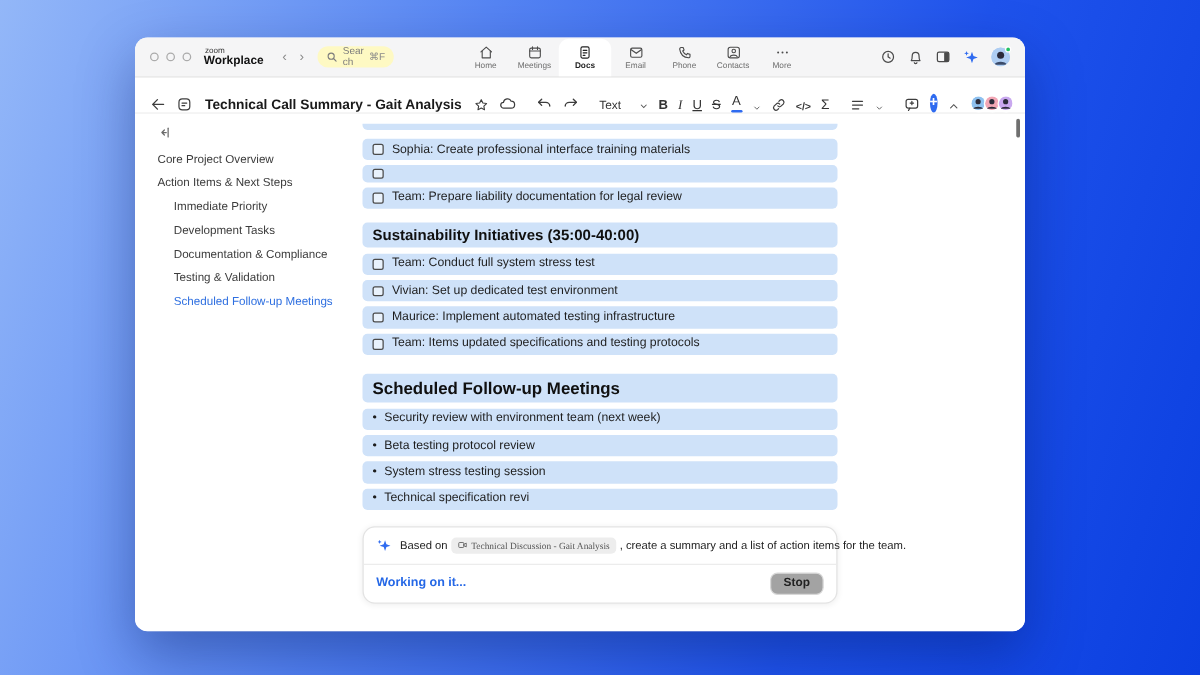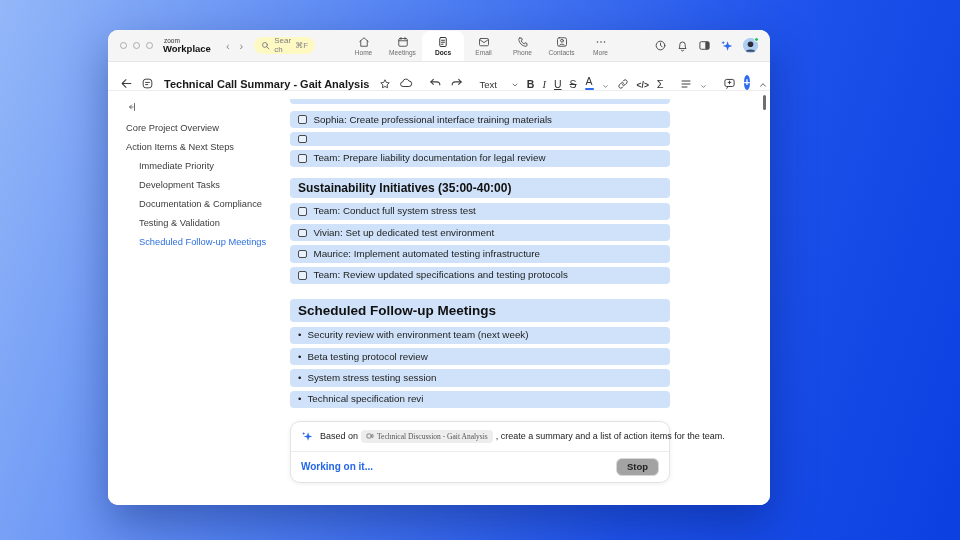--- a/index.html
+++ b/index.html
@@ -1,18 +1,18 @@
 <!DOCTYPE html>
 <html><head>
 <meta charset="utf-8">
 <style>
   * { margin:0; padding:0; box-sizing:border-box; }
   html,body { width:960px; height:540px; overflow:hidden; font-family:"Liberation Sans", sans-serif; }
   .bg { width:960px; height:540px; background:linear-gradient(108deg,#93b7f8 0%,#5584f3 35%,#1f53ec 70%,#0b3fe0 100%); position:relative; }
-  .window { position:absolute; left:108px; top:30px; width:662px; height:475px; background:#fff; border-radius:10px; box-shadow:0 18px 45px rgba(0,20,90,.38); overflow:hidden; display:flex; flex-direction:column; }
+  .window { position:absolute; left:108px; top:30px; width:712px; height:475px; background:#fff; border-radius:10px; box-shadow:0 18px 45px rgba(0,20,90,.38); overflow:hidden; display:flex; flex-direction:column; }
 
   
   .topbar { height:32px; background:#f5f5f6; border-bottom:1px solid #e6e6e6; display:flex; align-items:center; padding:0 12px; position:relative; flex:0 0 32px; }
   .traffic { display:flex; gap:6px; margin-right:10px; }
   .traffic span { width:7px; height:7px; border:1px solid #ababab; border-radius:50%; display:block; }
   .logo { line-height:1; margin-right:10px; }
   .logo .lt { font-size:6.5px; color:#333; display:block; margin-left:1px; }
   .logo .lb { font-size:9.5px; font-weight:700; color:#111; display:block; }
   .navchev { color:#8a8a8a; font-size:11px; margin:0 5px; cursor:default; }
   .search { background:#fef9c3; border-radius:9px; height:17px; display:flex; align-items:center; padding:0 7px; margin-left:6px; color:#7c7c7c; }
@@ -366,21 +366,21 @@
             <div class="row">
               <span class="cbx"></span>
               <span>Vivian: Set up dedicated test environment</span>
             </div>
             <div class="row">
               <span class="cbx"></span>
               <span>Maurice: Implement automated testing infrastructure</span>
             </div>
             <div class="row">
               <span class="cbx"></span>
-              <span>Team: Review updated specifications and testing protocols</span>
+              <span>Team: Items updated specifications and testing protocols</span>
             </div>
             <div class="hrow lg">Scheduled Follow-up Meetings</div>
             <div class="row">
               <span class="blt">•</span>
               <span>Security review with environment team (next week)</span>
             </div>
             <div class="row">
               <span class="blt">•</span>
               <span>Beta testing protocol review</span>
             </div>

